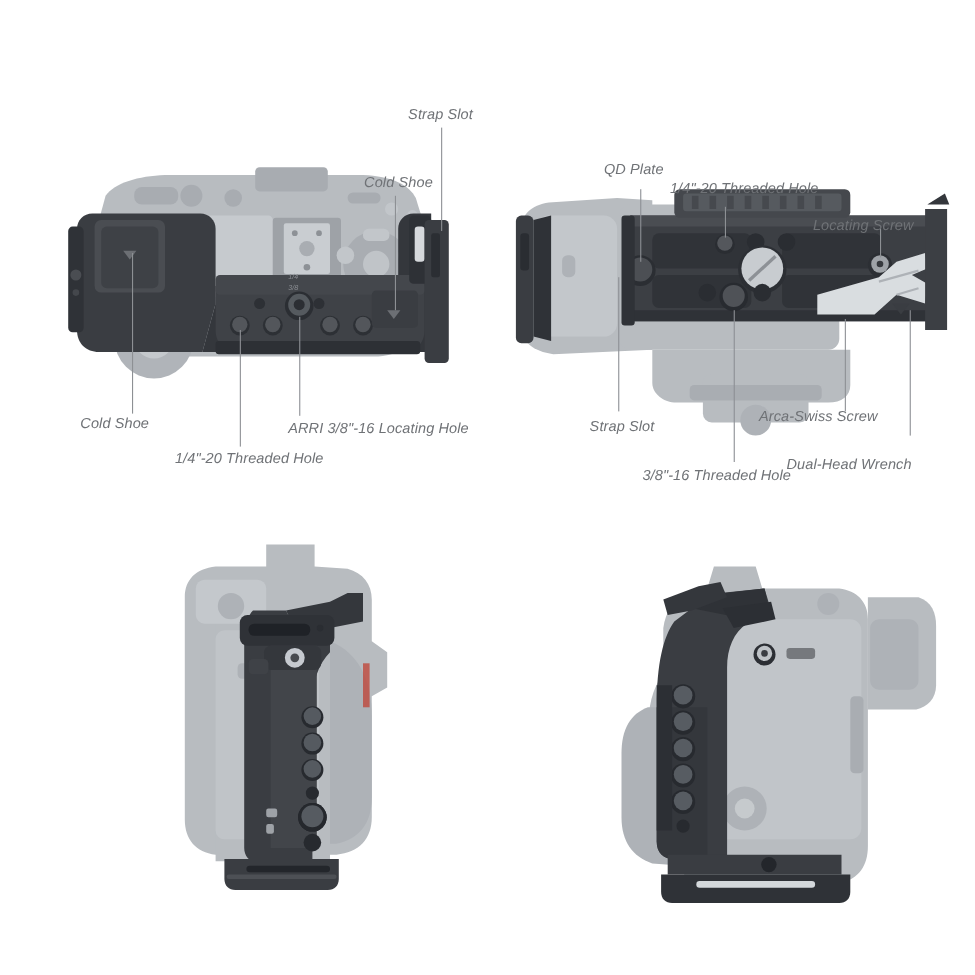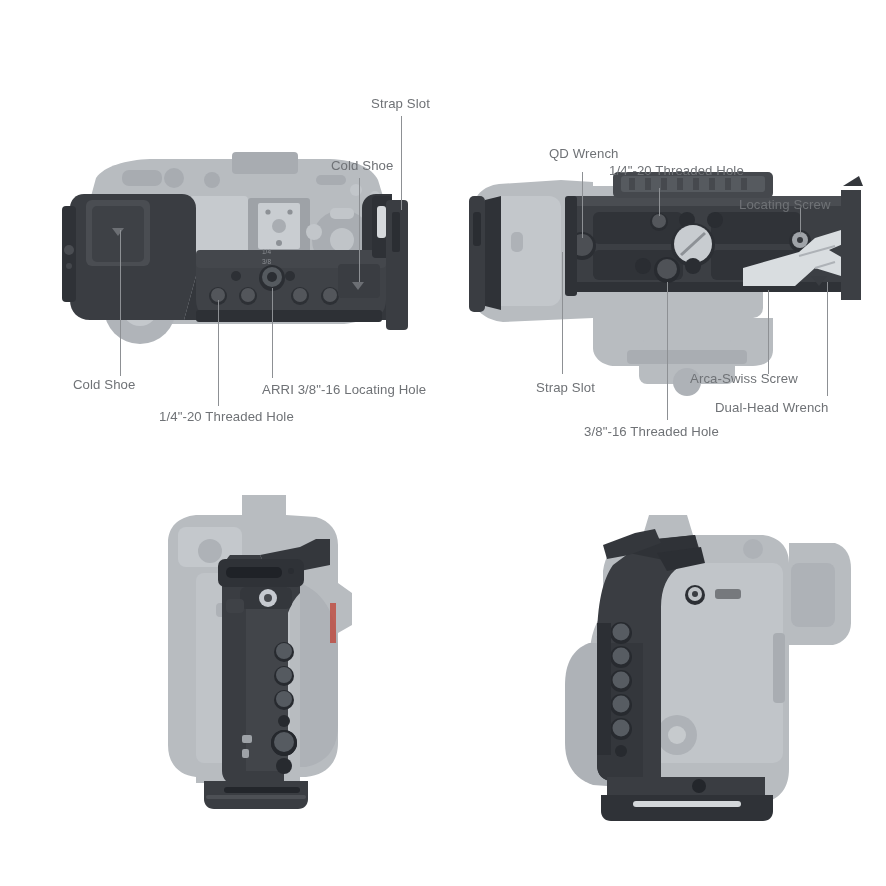--- a/index.html
+++ b/index.html
@@ -1,18 +1,18 @@
 <!DOCTYPE html>
 <html><head>
 <meta charset="utf-8">
 <style>
   html,body{margin:0;padding:0;background:#ffffff;}
   body{width:886px;height:886px;position:relative;overflow:hidden;
        font-family:"Liberation Sans","DejaVu Sans",sans-serif;}
-  #stage{position:absolute;left:0;top:0;width:706px;height:886px;background:#fff;}
+  #stage{position:absolute;left:0;top:0;width:706px;height:886px;background:#fff;font-style:italic;}
   .panel{position:absolute;}
   .lbl{position:absolute;color:#6f7276;font-size:13.2px;line-height:16.5px;
        white-space:pre;letter-spacing:.1px;}
   .lead{position:absolute;background:#8d9094;}
   .lead.v{width:1.4px;}
   svg{display:block;overflow:visible;}
 </style>
 </head>
 <body>
 
@@ -217,26 +217,26 @@
     </svg>
 
     <div class="lead v" style="left:139px;top:172px;height:66px;"></div>
     <div class="lead v" style="left:216px;top:188px;height:28px;"></div>
     <div class="lead v" style="left:357px;top:208px;height:26px;"></div>
     <div class="lead v" style="left:119px;top:252px;height:122px;"></div>
     <div class="lead v" style="left:325px;top:290px;height:84px;"></div>
     <div class="lead v" style="left:384px;top:282px;height:114px;"></div>
     <div class="lead v" style="left:224px;top:282px;height:138px;"></div>
 
-    <div class="lbl" style="left:106px;top:146px;">QD Wrench</div>
+    <div class="lbl" style="left:106px;top:146px;">QD Plate</div>
     <div class="lbl" style="left:166px;top:163px;">1/4"-20 Threaded Hole</div>
     <div class="lbl" style="left:296px;top:197px;text-align:center;">Locating Screw</div>
     <div class="lbl" style="left:93px;top:380px;">Strap Slot</div>
     <div class="lbl" style="left:247px;top:371px;">Arca-Swiss Screw</div>
-    <div class="lbl" style="left:272px;top:400px;text-align:right;">Dual-Head Wrench</div>
+    <div class="lbl" style="left:272px;top:414px;text-align:right;">Dual-Head Wrench</div>
     <div class="lbl" style="left:141px;top:424px;">3/8"-16 Threaded Hole</div>
   </div>
 
   <div class="panel" style="left:0;top:443px;width:443px;height:443px;">
     <svg width="443" height="443" viewBox="0 0 443 443">
       <g fill="#b8bcc0">
         <path d="M168,100 C168,84 178,74 196,72 L242,72 L242,52 L286,52 L286,72
                  L316,74 C330,78 338,88 338,102 L338,140 L352,150 L352,182
                  L338,190 L338,300 C338,320 326,332 306,334 L196,334
                  C178,332 168,320 168,302 Z"></path>

